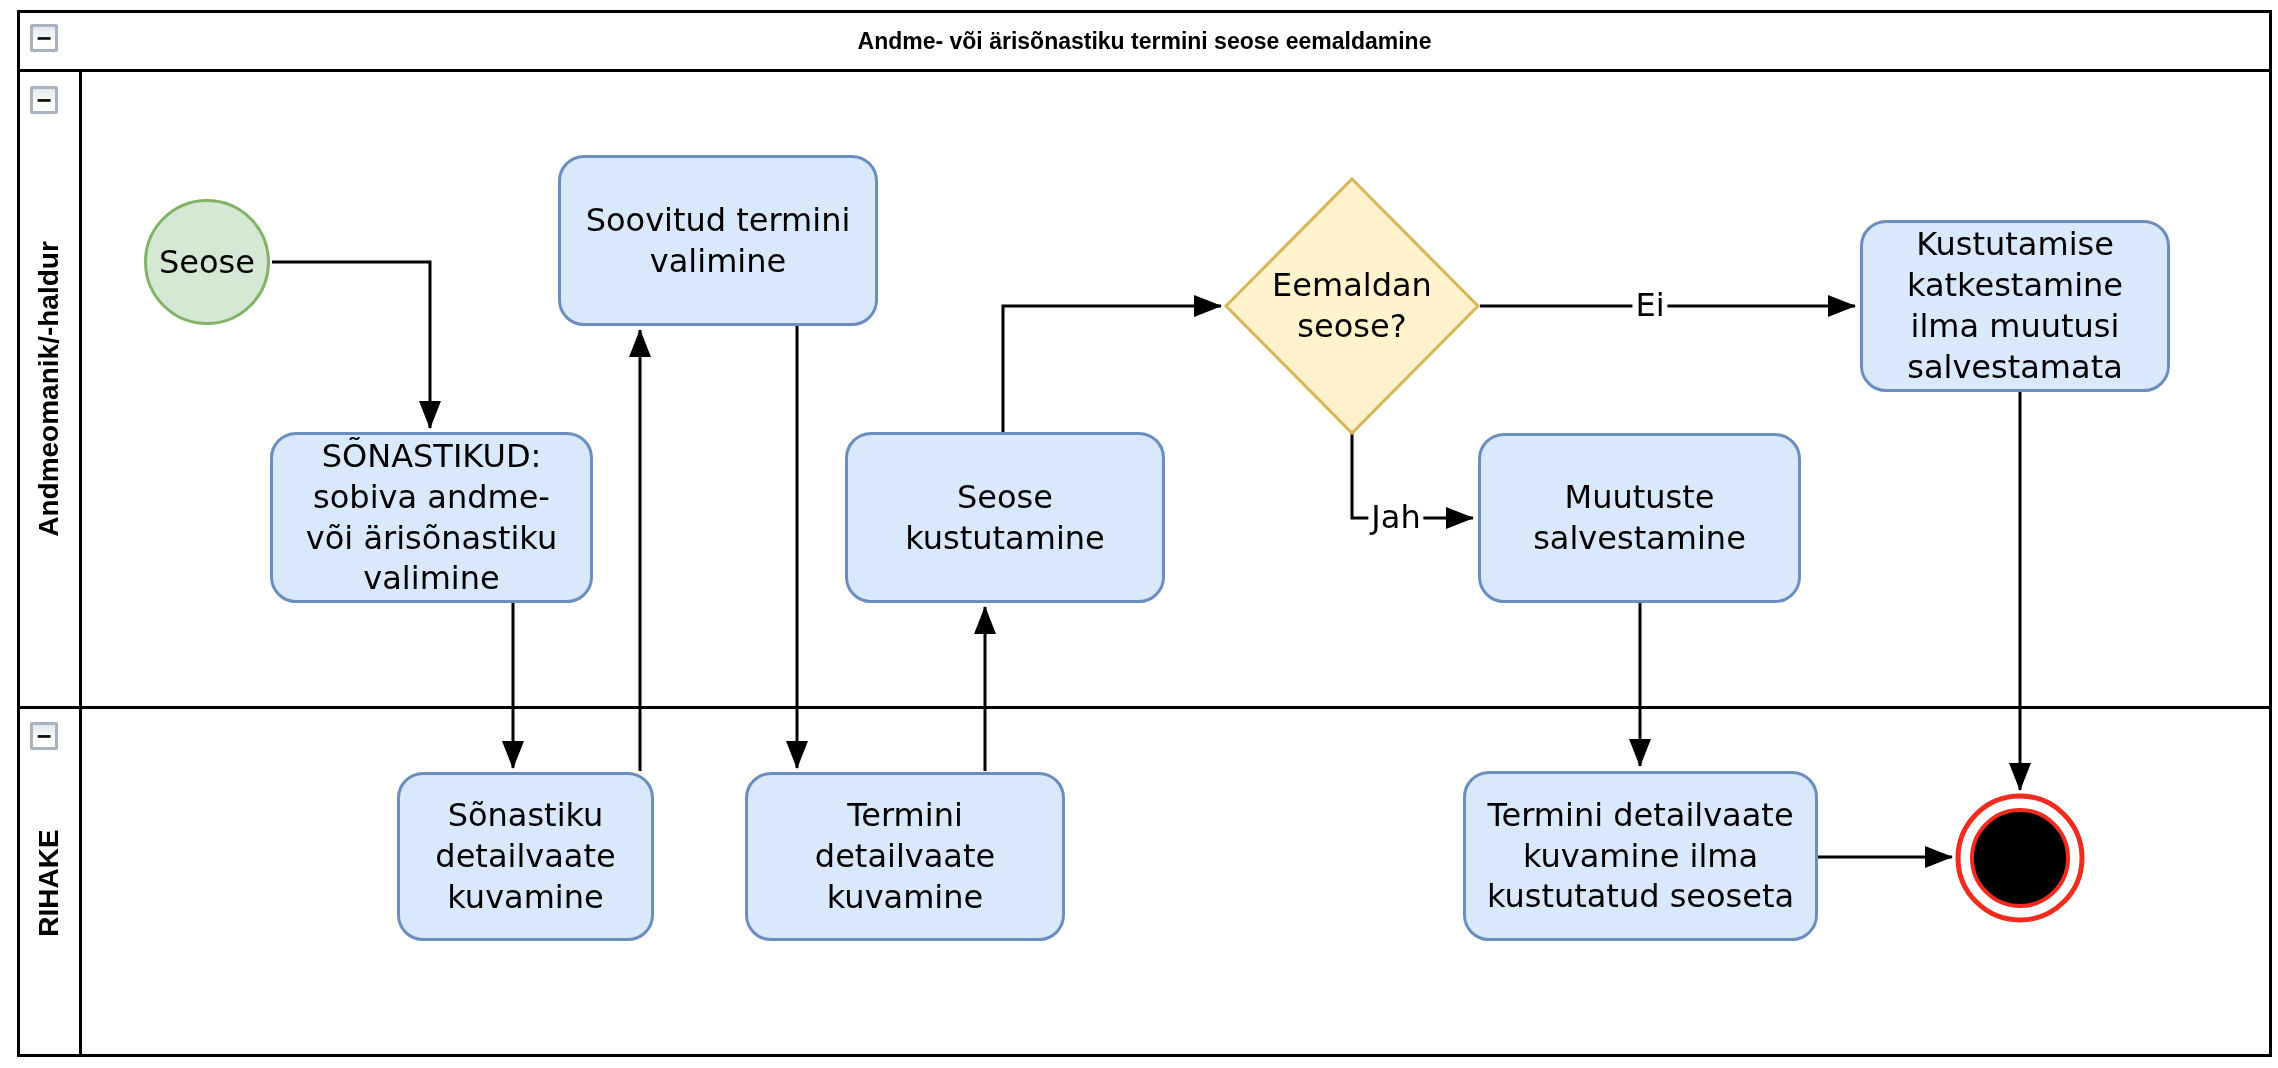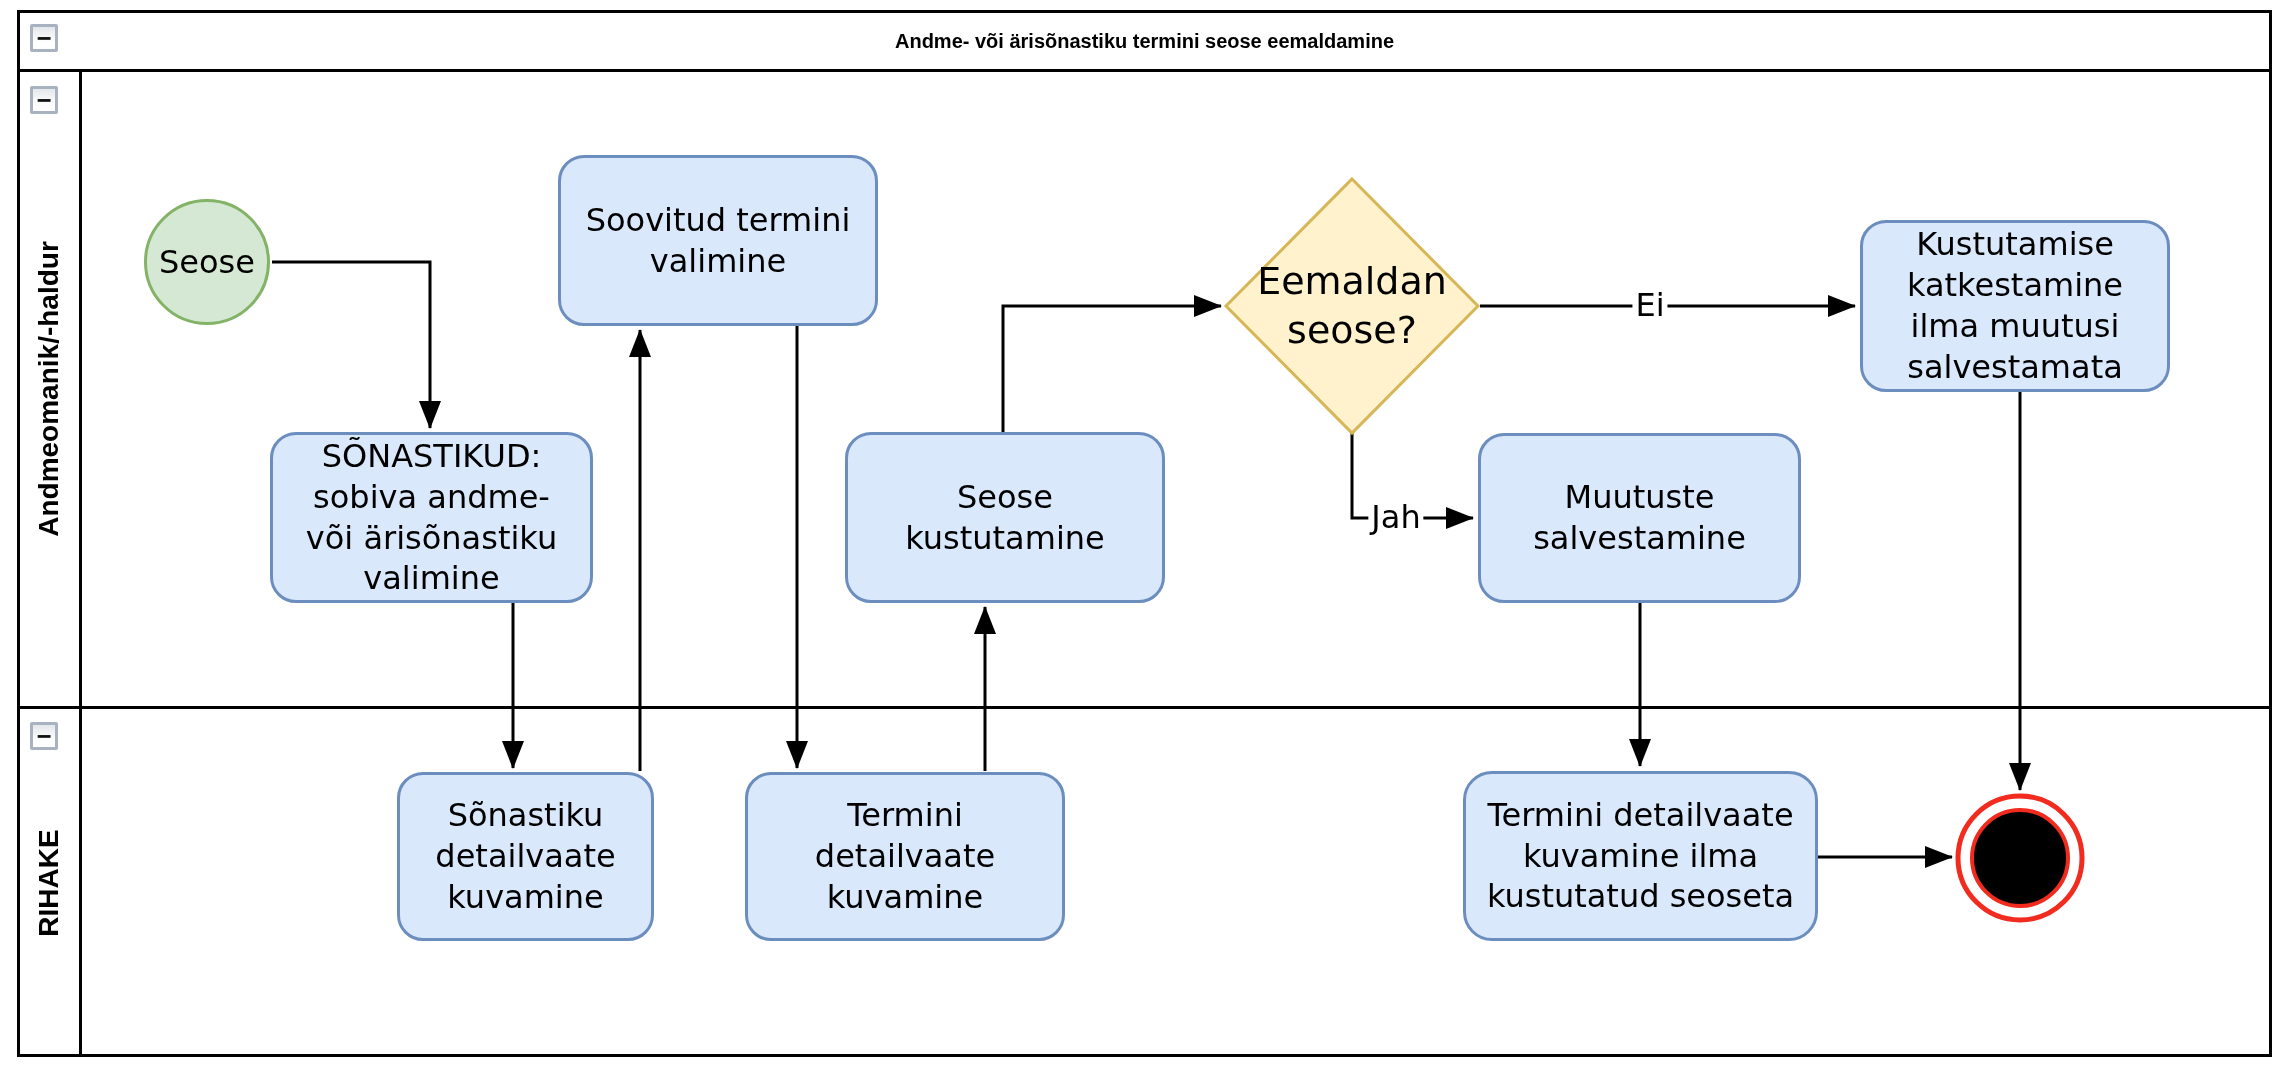--- a/index.html
+++ b/index.html
@@ -7,21 +7,21 @@
     position:relative;width:2278px;height:1068px;background:#fff;overflow:hidden;
     font-family:"DejaVu Sans","Liberation Sans",sans-serif;color:#000;
   }
   
   .pool{position:absolute;left:17px;top:10px;width:2255px;height:1047px;
         border:3px solid #000;box-sizing:border-box;background:#fff;}
   .divider{position:absolute;background:#000;}
   .pool-title{
     position:absolute;left:17px;top:13px;width:2255px;height:56px;
     display:flex;align-items:center;justify-content:center;
-    font-family:"Liberation Sans",sans-serif;font-weight:bold;font-size:20px;
+    font-family:"Liberation Sans",sans-serif;font-weight:bold;font-size:23px;
   }
   .lane-label{
     position:absolute;transform:translate(-50%,-50%) rotate(-90deg);
     transform-origin:center;white-space:nowrap;
     font-family:"Liberation Sans",sans-serif;font-weight:bold;font-size:28px;
   }
   .collapse-btn{
     position:absolute;width:28px;height:28px;box-sizing:border-box;
     border:3px solid #a9b2c1;border-radius:2px;
     background:linear-gradient(180deg,#e4e7eb 0%,#ffffff 70%);
@@ -43,21 +43,21 @@
   .task{
     background:var(--task_fill,#dae8fc);border:3px solid var(--task_border,#6c8ebf);
     border-radius:26px;padding:0 6px;
   }
   .start-event{
     background:var(--start_fill,#d5e8d4);border:3px solid var(--start_border,#82b366);
     border-radius:50%;
   }
   .shape-label{
     position:absolute;display:flex;align-items:center;justify-content:center;
-    text-align:center;font-size:38px;line-height:1.28;
+    text-align:center;font-size:32px;line-height:1.28;
   }
   .edge-label{
     position:absolute;transform:translate(-50%,-50%);
     background:#fff;padding:0 3px;font-size:32px;line-height:1.1;
   }
 </style>
 </head>
 <body>
 
 <div class="stage">
@@ -135,20 +135,20 @@
   </div>
 
   <div class="node task" style="left:397px;top:772px;width:257px;height:169px;">
     <span>Sõnastiku detailvaate kuvamine</span>
   </div>
 
   <div class="node task" style="left:745px;top:772px;width:320px;height:169px;">
     <span>Termini detailvaate kuvamine</span>
   </div>
 
-  <div class="node task" style="left:1463px;top:771px;width:355px;height:170px;padding:0 2px;border-radius:29px;">
+  <div class="node task" style="left:1463px;top:771px;width:355px;height:170px;padding:0 2px;">
     <span>Termini detailvaate kuvamine ilma kustutatud seoseta</span>
   </div>
 
   <div class="edge-label" style="left:1650px;top:306px;">Ei</div>
   <div class="edge-label" style="left:1396px;top:518px;">Jah</div>
 
 </div>
 
 </body></html>

